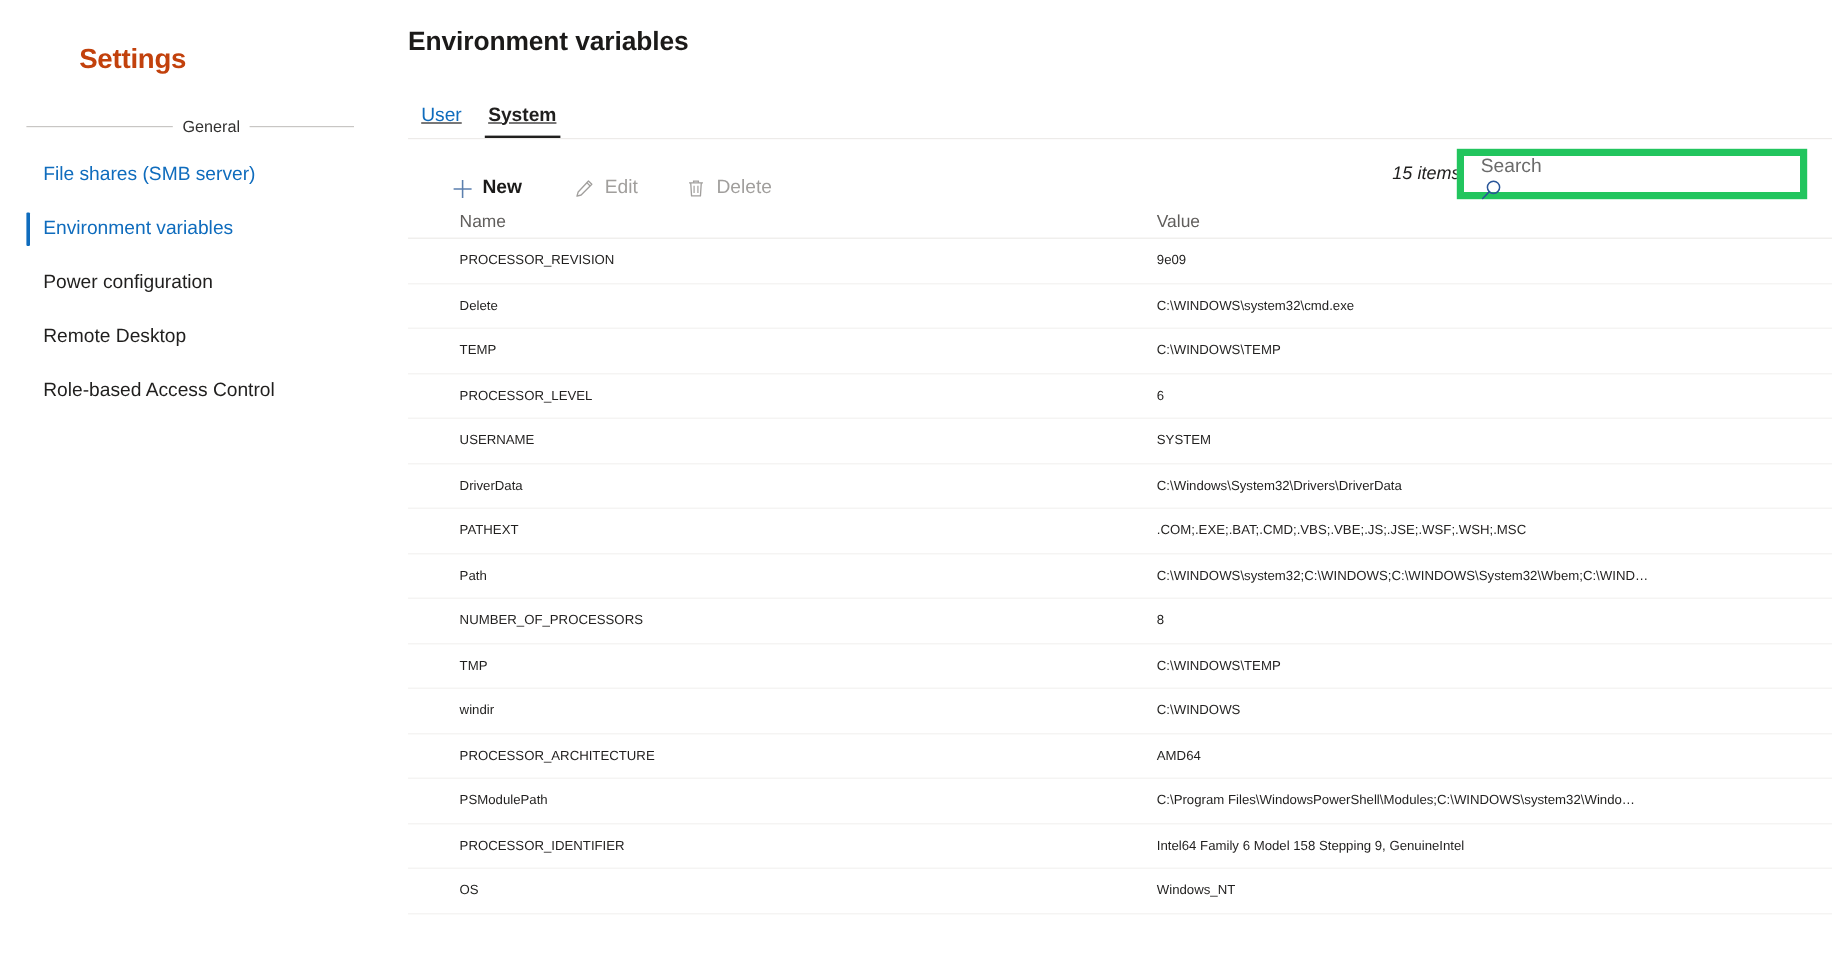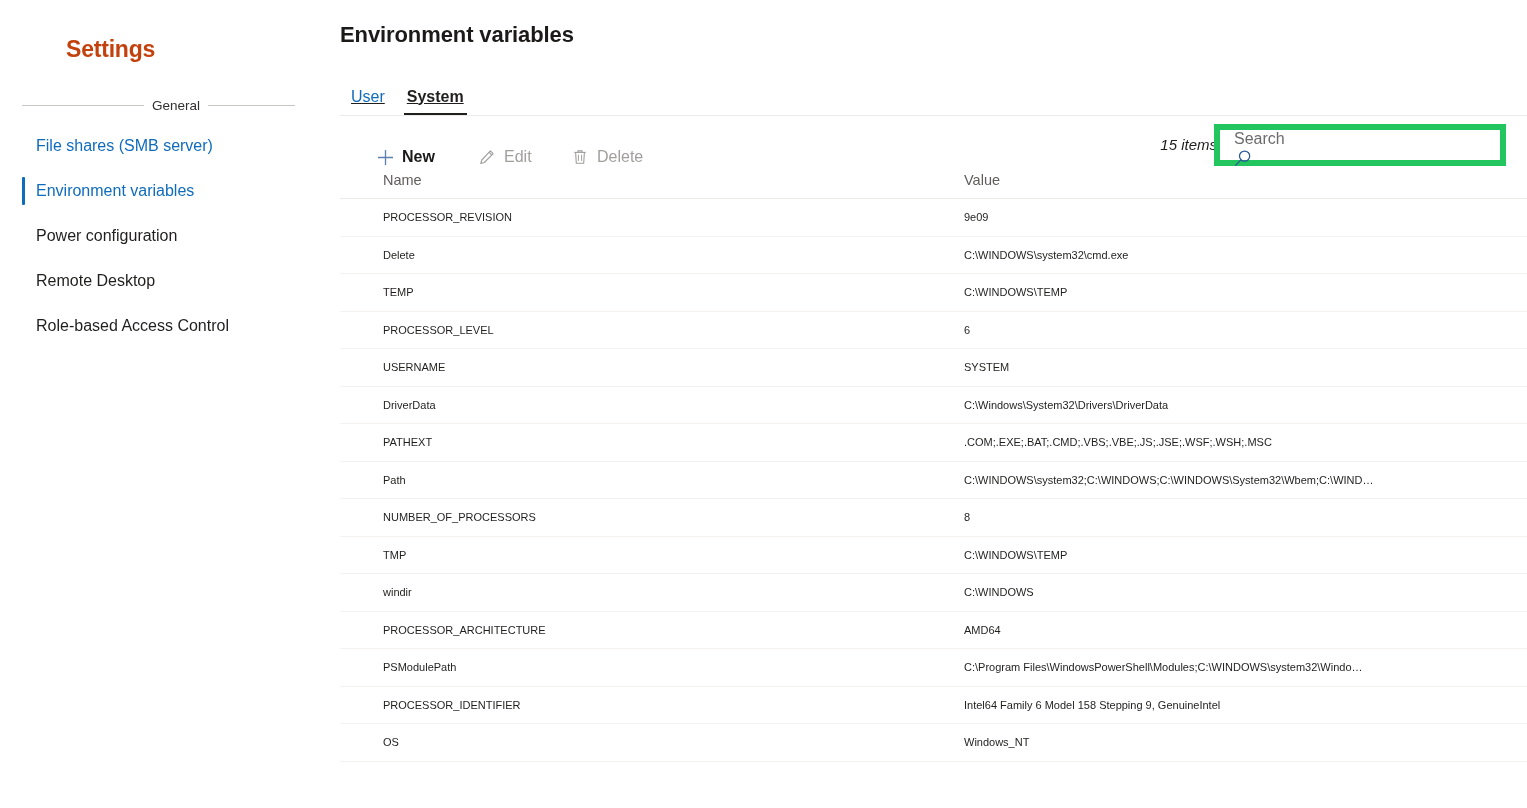--- a/index.html
+++ b/index.html
@@ -214,21 +214,21 @@
   
   #table {
     position: absolute;
     left: 10px;
     top: 172px;
     width: 1187px;
   }
   #table-header {
     display: flex;
     height: 27px;
-    align-items: flex-start;
+    align-items: center;
     border-bottom: 1px solid #edebe9;
     color: #605e5c;
     font-size: 14.5px;
   }
   .col-name  { width: 622px; padding-left: 43px; }
   .col-value { flex: 1; padding-left: 2px; }
   .trow {
     display: flex;
     height: 37.5px;
     align-items: center;

